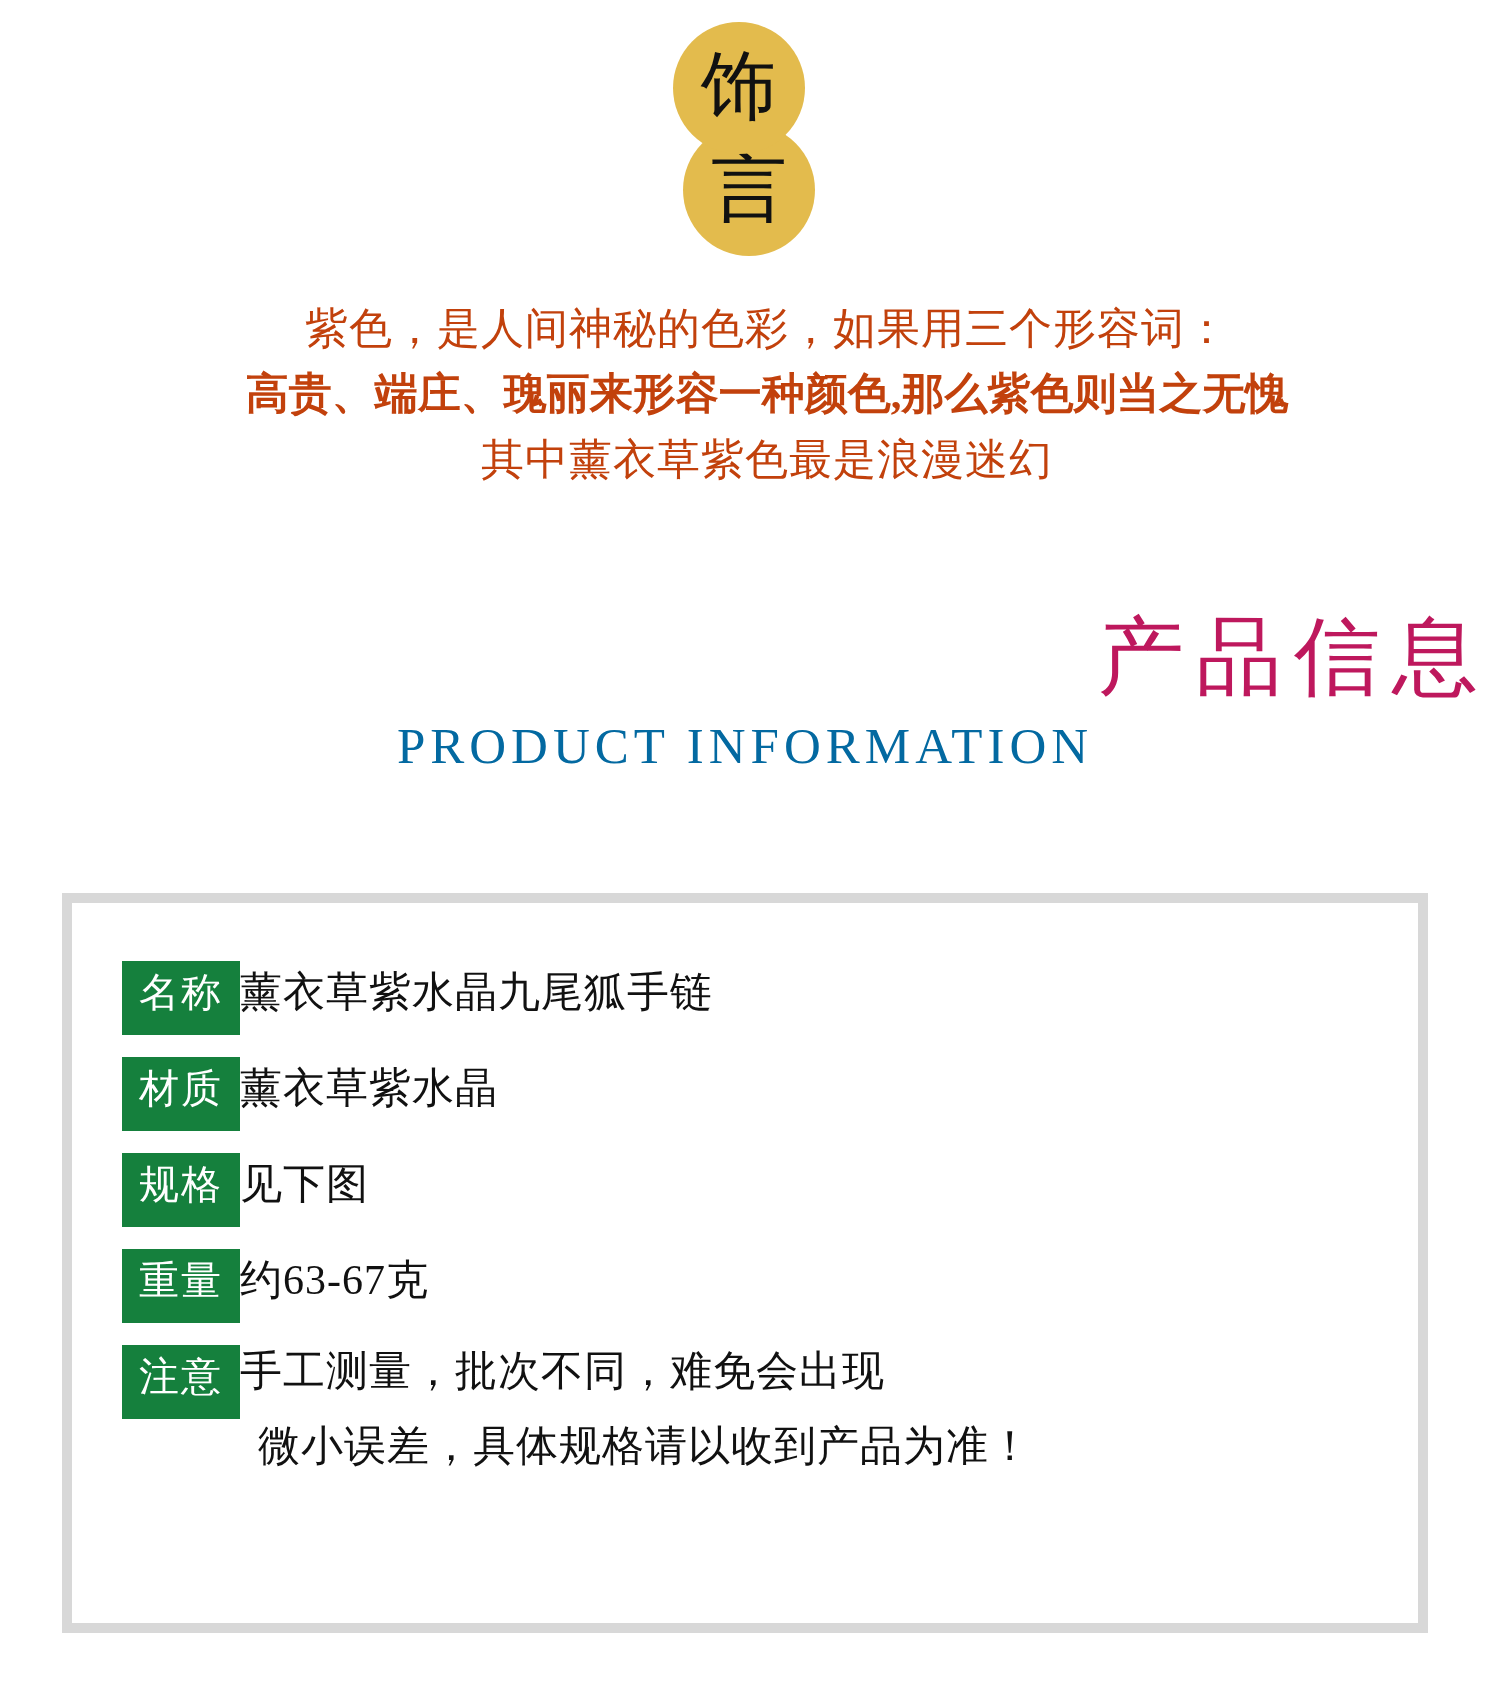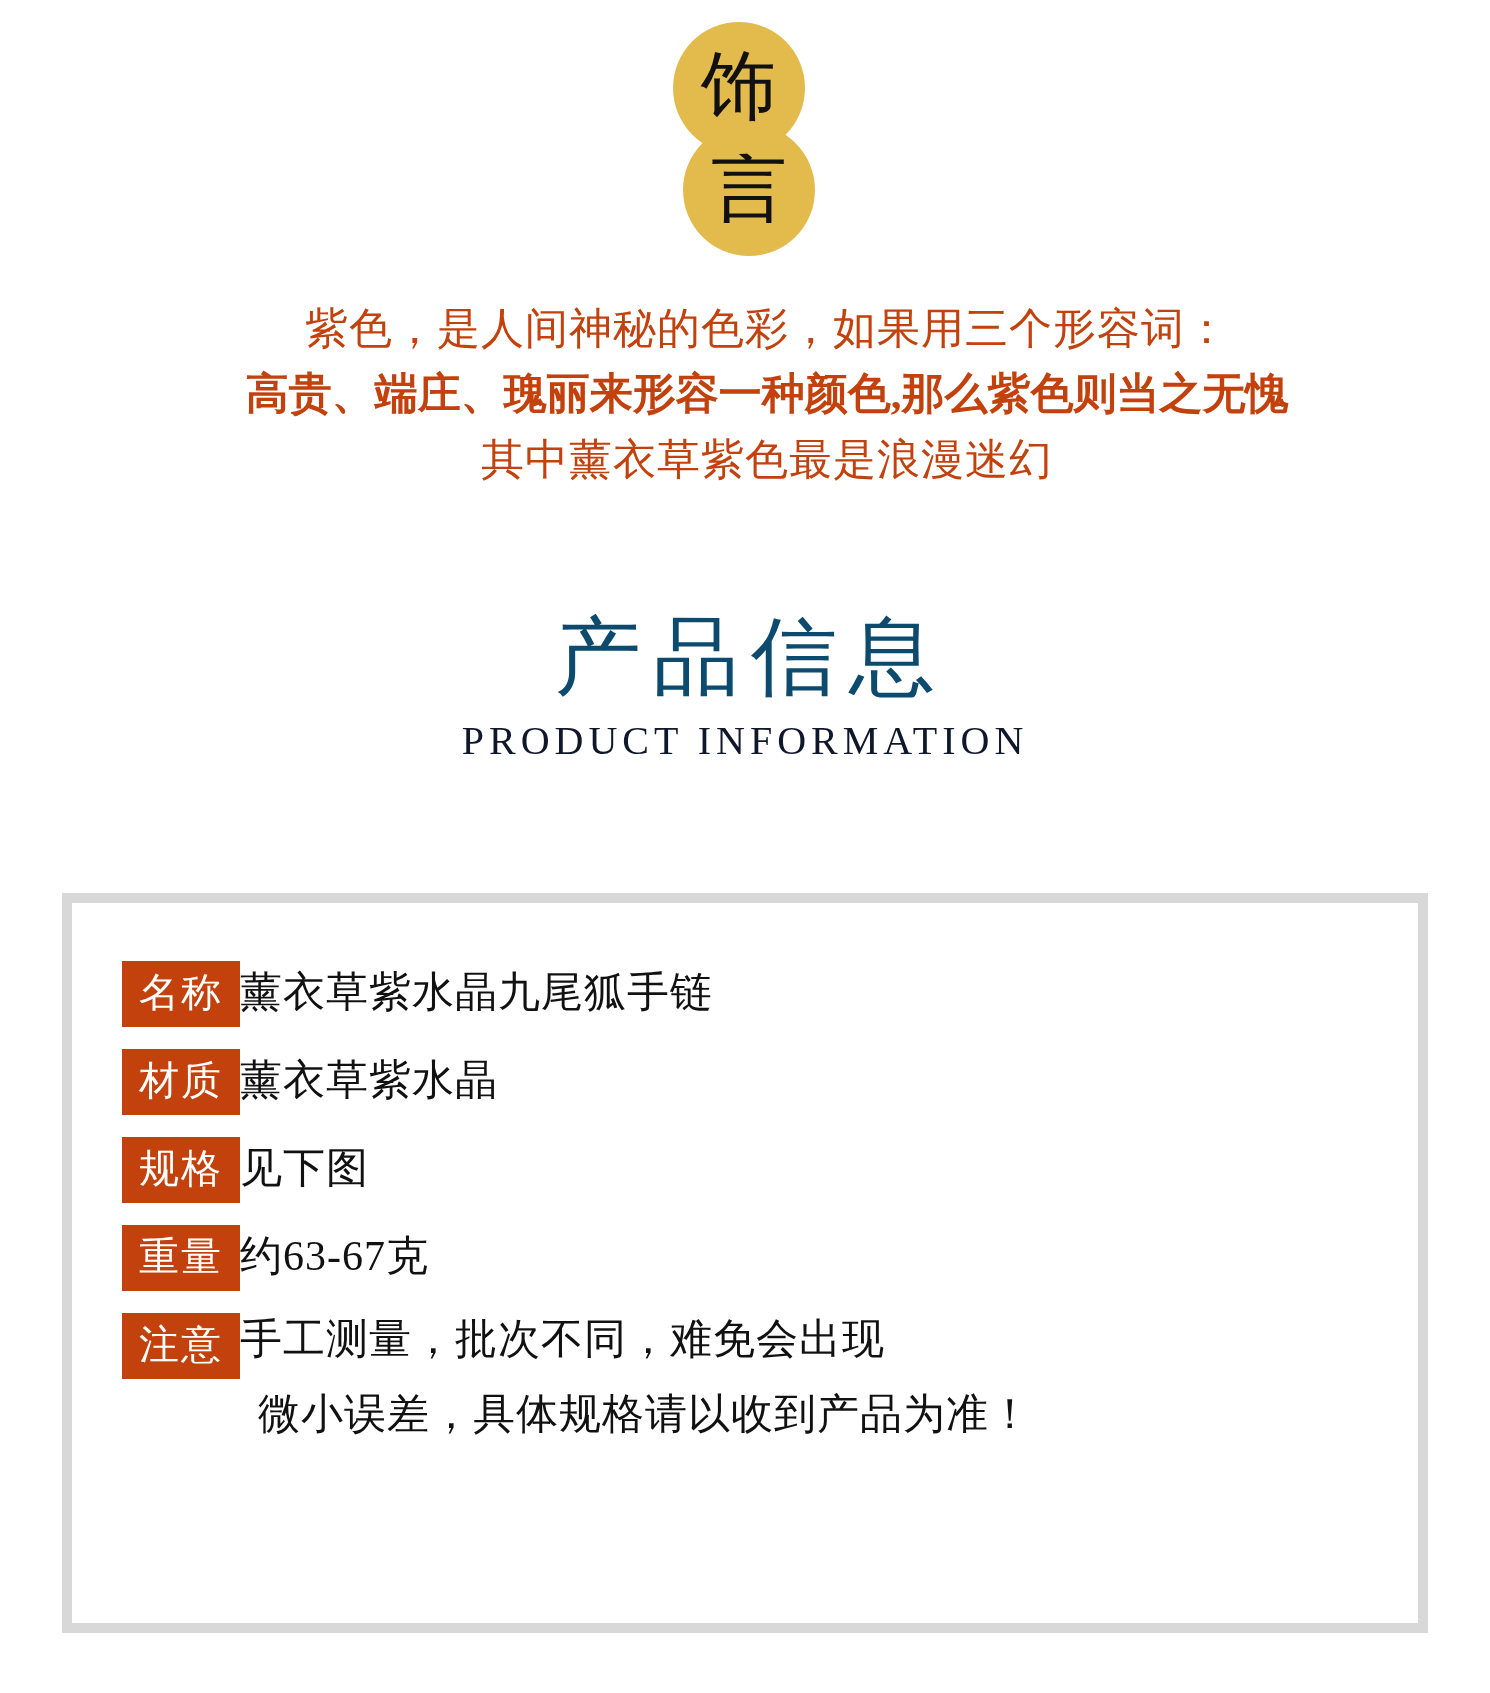--- a/index.html
+++ b/index.html
@@ -94,28 +94,29 @@
     position: absolute;
     top: 608px;
     left: 0;
     width: 100%;
     text-align: center;
   }
   .section-title .cn {
     font-size: 86px;
     letter-spacing: 12px;
     line-height: 1.15;
-    color: #0c4a6e;
+    color: #be185d;
     text-indent: 12px;
+    text-align: right;
   }
   .section-title .en {
     margin-top: 10px;
-    font-size: 40px;
+    font-size: 51px;
     letter-spacing: 5px;
-    color: #0f172a;
+    color: #0369a1;
     font-family: "Liberation Serif", "DejaVu Serif", serif;
   }
 
   
   .info-box {
     position: absolute;
     left: 62px;
     top: 893px;
     width: 1366px;
     height: 740px;
@@ -128,25 +129,25 @@
     left: 50px;
     top: 58px;
     right: 40px;
   }
   .info-row {
     display: flex;
     align-items: flex-start;
     margin-bottom: 22px;
   }
   .info-label {
-    background: #c2410c;
+    background: #15803d;
     color: #ffffff;
     font-size: 40px;
     line-height: 1;
-    padding: 12px 14px 14px 14px;
+    padding: 12px 14px 22px 14px;
     letter-spacing: 2px;
     white-space: nowrap;
     flex: 0 0 auto;
     min-width: 118px;
     text-align: center;
     box-sizing: border-box;
   }
   .info-value {
     font-size: 42px;
     line-height: 1.22;

